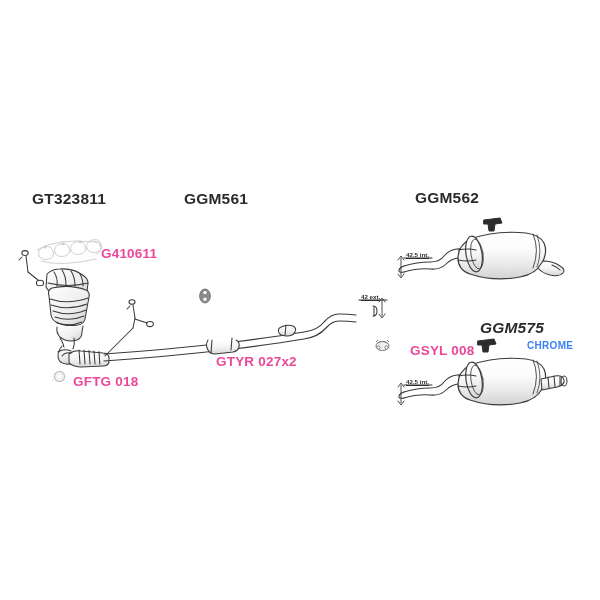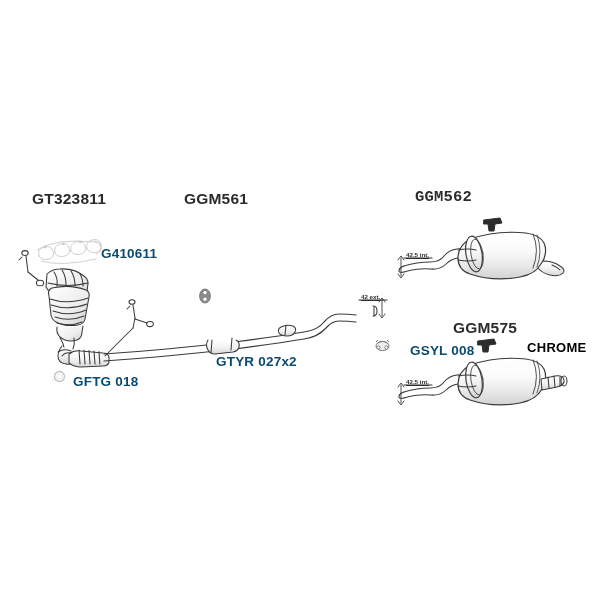--- a/index.html
+++ b/index.html
@@ -28,28 +28,28 @@
   .hdr {
     font-weight: bold;
     font-size: 15.5px;
     color: #2b2b2b;
     letter-spacing: 0.2px;
   }
   
   .grn {
     font-weight: bold;
     font-size: 13.5px;
-    color: #0c4a6e;
+    color: #ec4899;
     letter-spacing: 0.2px;
   }
   
   .cap {
     font-weight: bold;
-    font-size: 13px;
-    color: #000000;
+    font-size: 10px;
+    color: #3b82f6;
     letter-spacing: 0.3px;
   }
   .art {
     position: absolute;
     left: 0;
     top: 0;
     width: 600px;
     height: 600px;
     pointer-events: none;
   }
@@ -264,22 +264,22 @@
   </svg>
 
   <svg class="icn" style="left:52px; top:369px; width:15px; height:15px;" viewBox="0 0 15 15" xmlns="http://www.w3.org/2000/svg">
     <circle cx="7.5" cy="7.5" r="5" fill="none" stroke="#c3c3c3" stroke-width="1.4"></circle>
     <circle cx="7.5" cy="7.5" r="2.6" fill="#ffffff" stroke="#d8d8d8" stroke-width="0.7"></circle>
     <path d="M2 10 l-1.5 1.5" stroke="#d0d0d0" stroke-width="0.9" fill="none"></path>
   </svg>
 
   <div class="lbl hdr" style="left:32px; top:191px;">GT323811</div>
   <div class="lbl hdr" style="left:184px; top:191px;">GGM561</div>
-  <div class="lbl hdr" style="left:415px; top:190px;font-family:Liberation Mono, monospace;">GGM562</div>
-  <div class="lbl hdr" style="left:453px; top:320px;">GGM575</div>
+  <div class="lbl hdr" style="left:415px; top:190px;">GGM562</div>
+  <div class="lbl hdr" style="left:480px; top:320px;font-style:italic;">GGM575</div>
 
   <div class="lbl cap" style="left:527px; top:341px;">CHROME</div>
 
   <div class="lbl grn" style="left:101px; top:247px;">G410611</div>
   <div class="lbl grn" style="left:216px; top:310px;margin-top:45px;">GTYR 027x2</div>
   <div class="lbl grn" style="left:410px; top:344px;">GSYL 008</div>
   <div class="lbl grn" style="left:73px; top:375px;">GFTG 018</div>
 
   <div class="lbl" style="left:406px; top:252px; font-size:6.2px; font-weight:bold;
        color:#2c2c2c; text-decoration:underline;">42.5 int.</div>

